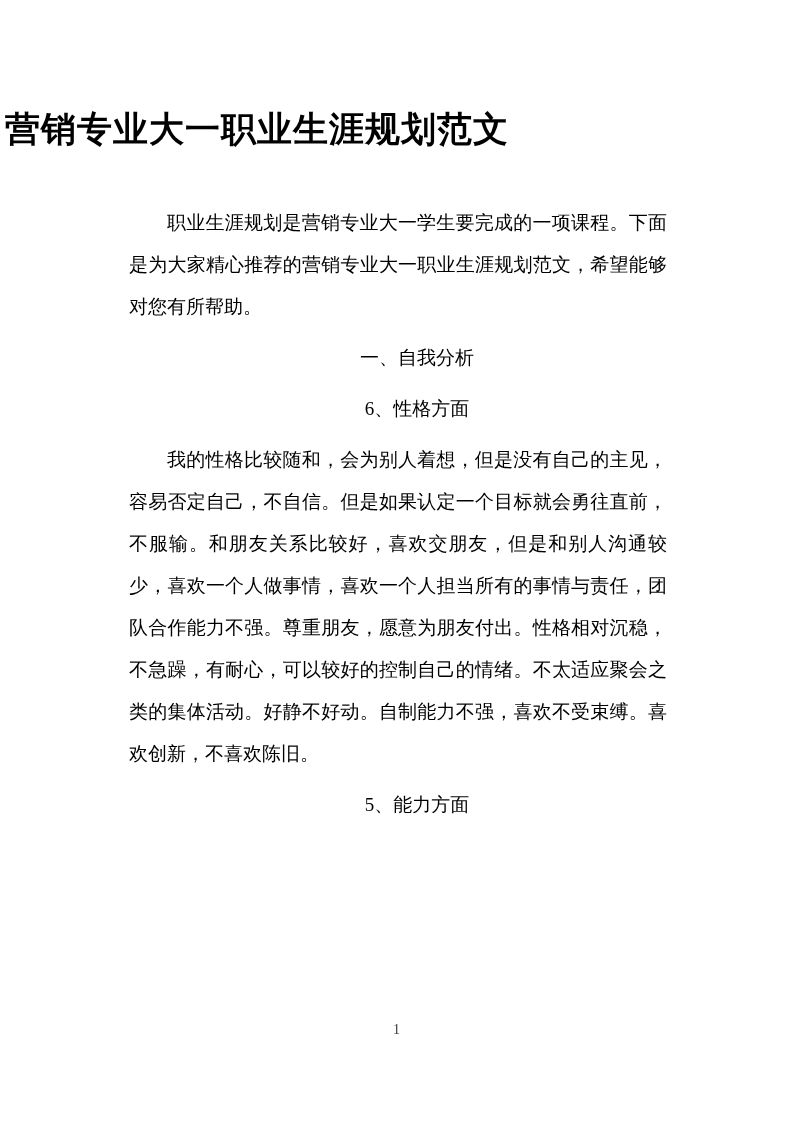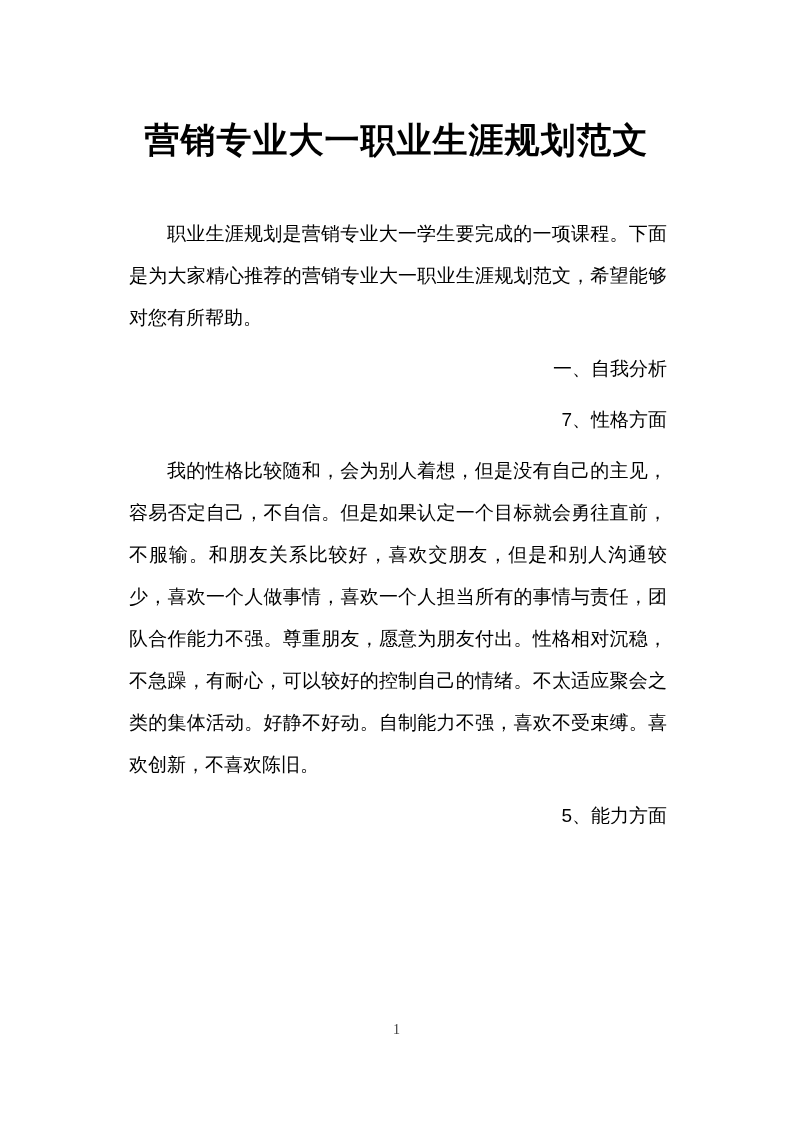--- a/index.html
+++ b/index.html
@@ -10,43 +10,44 @@
     .page {
       position: relative;
       width: 793px;
       height: 1122px;
       background: #ffffff;
       overflow: hidden;
       font-family: "Liberation Sans", sans-serif;
       color: #000000;
     }
     .doc-title {
-      margin: 16px;
+      margin: 5px;
       padding-top: 100px;
       height: 48px;
       line-height: 48px;
       font-size: 35px;
       font-weight: bold;
-      text-align: center;
+      text-align: left;
       color: #000000;
       letter-spacing: 1px;
     }
     .content {
       margin: 49px 117px 0 120px;
     }
     .doc-line {
       margin: 9px;
       font-size: 19px;
       line-height: 42px;
       text-indent: 2em;
       text-align: justify;
       color: #000000;
     }
     .doc-line.heading {
-      text-align: right;
+      text-align: center;
+      font-family: Liberation Serif, serif;
     }
     .page-footer {
       position: absolute;
       top: 1022px;
       left: 0;
       width: 100%;
       text-align: center;
       font-family: "Liberation Serif", serif;
       font-size: 14px;
       color: #3a3a3a;
@@ -59,21 +60,21 @@
 
   <h1 class="doc-title">营销专业大一职业生涯规划范文</h1>
 
   <div class="content">
 
     <p class="doc-line">职业生涯规划是营销专业大一学生要完成的一项课程。下面是为大家精心推荐的营销专业大一职业生涯规划范文，希望能够对您有所帮助。</p>
 
 
     <p class="doc-line heading">一、自我分析</p>
 
-    <p class="doc-line heading">7、性格方面</p>
+    <p class="doc-line heading">6、性格方面</p>
 
     <p class="doc-line">我的性格比较随和，会为别人着想，但是没有自己的主见，容易否定自己，不自信。但是如果认定一个目标就会勇往直前，不服输。和朋友关系比较好，喜欢交朋友，但是和别人沟通较少，喜欢一个人做事情，喜欢一个人担当所有的事情与责任，团队合作能力不强。尊重朋友，愿意为朋友付出。性格相对沉稳，不急躁，有耐心，可以较好的控制自己的情绪。不太适应聚会之类的集体活动。好静不好动。自制能力不强，喜欢不受束缚。喜欢创新，不喜欢陈旧。</p>
 
     <p class="doc-line heading">5、能力方面</p>
 
   </div>
 
   <div class="page-footer">1</div>
 
 </div>

